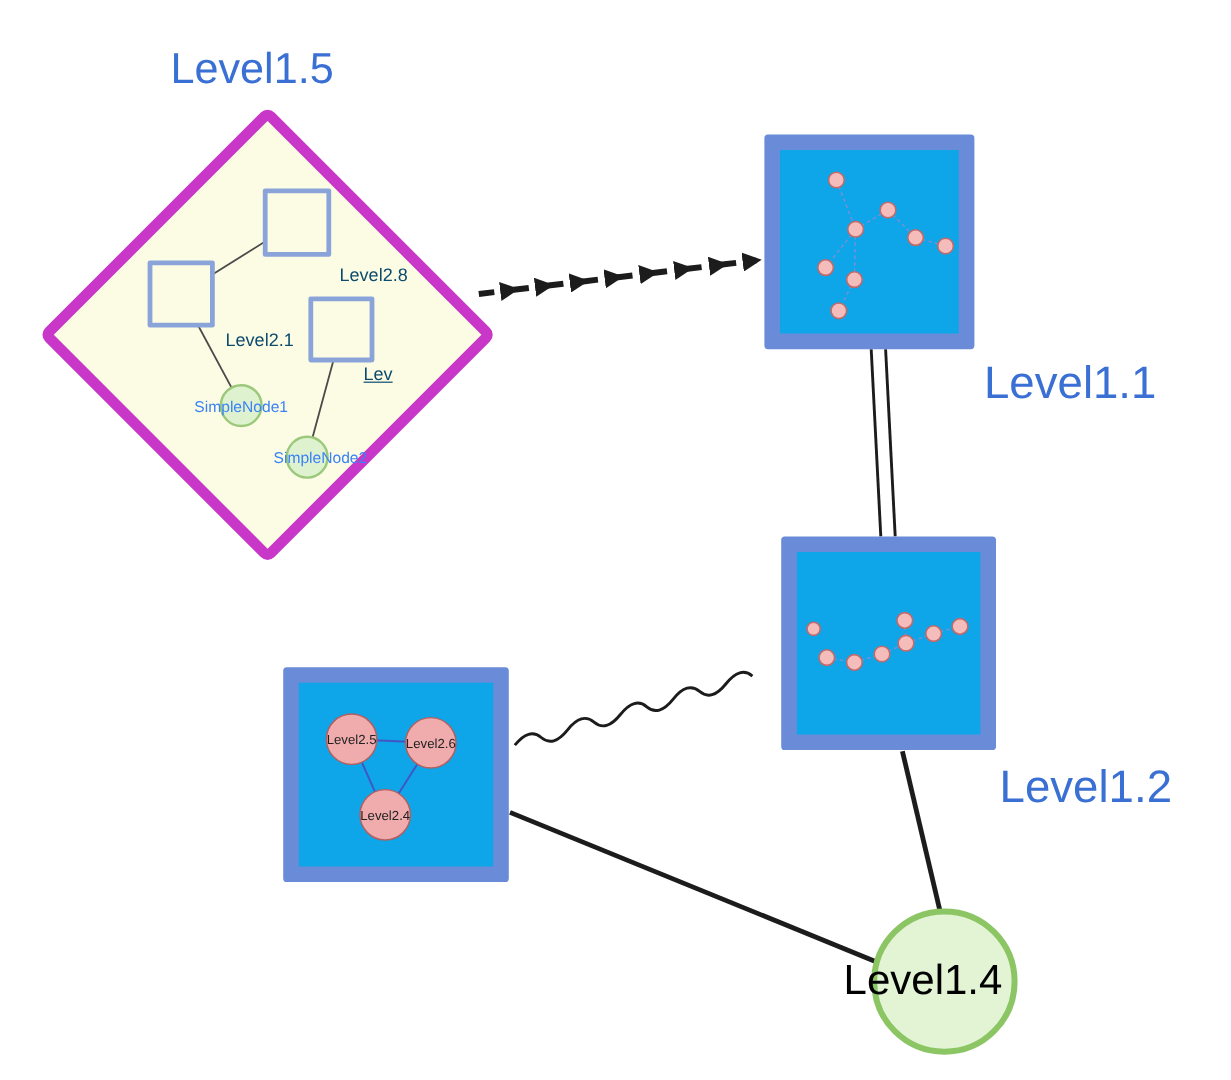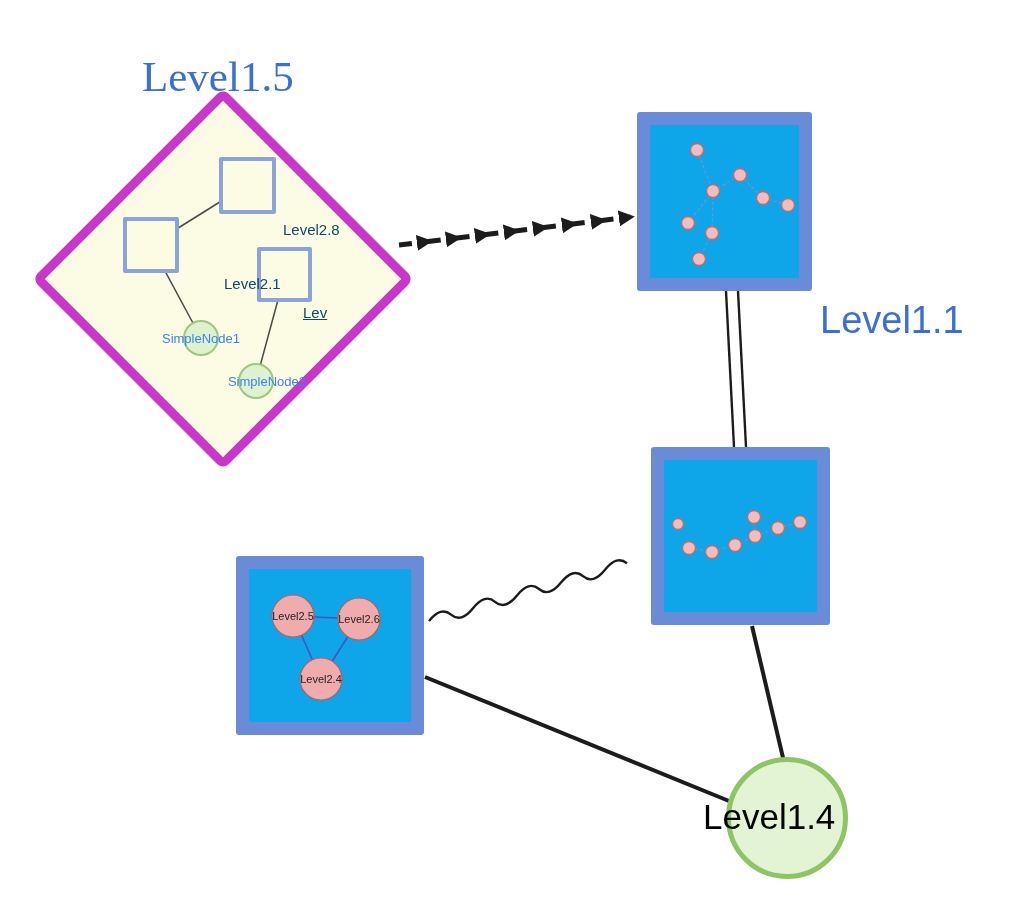--- a/index.html
+++ b/index.html
@@ -72,27 +72,27 @@
       <line x1="738" y1="291" x2="746" y2="447" stroke="#1c1c1c" stroke-width="2.4"></line>
     </g>
 
     <path d="M429,621 q12,-15 22,-6.4 t22,-6.4 t22,-6.4 t22,-6.4 t22,-6.4 t22,-6.4 t22,-6.4 t22,-6.4 t22,-6.4" fill="none" stroke="#1c1c1c" stroke-width="2.4"></path>
 
     <line x1="752" y1="626" x2="784" y2="762" stroke="#1c1c1c" stroke-width="4"></line>
 
     <line x1="425" y1="677" x2="729" y2="801" stroke="#1c1c1c" stroke-width="4"></line>
   </svg>
 
-  <div class="big-label" style="left:142px; top:52px; font-size:43px;font-family:Liberation Serif, serif;">Level1.5</div>
+  <div class="big-label" style="left:142px; top:36px; font-size:36px;">Level1.5</div>
 
   <div class="node sq" style="left:219px; top:157px; width:57px; height:57px;"></div>
   <div class="inner-label" style="left:283px; top:221px;">Level2.8</div>
 
   <div class="node sq" style="left:123px; top:217px; width:56px; height:56px;"></div>
-  <div class="inner-label" style="left:188px; top:275px;margin-left:36px;">Level2.1</div>
+  <div class="inner-label" style="left:188px; top:275px;">Level2.1</div>
 
   <div class="node sq" style="left:257px; top:247px; width:55px; height:55px;"></div>
   <div class="inner-label" style="left:303px; top:304px;text-decoration:underline;">Lev</div>
 
   <div class="node gcircle" style="left:183px; top:320px; width:36px; height:36px;"></div>
   <div class="gc-label" style="left:151px; top:331px; width:100px;">SimpleNode1</div>
 
   <div class="node gcircle" style="left:238px; top:363px; width:36px; height:36px;"></div>
   <div class="gc-label" style="left:206px; top:374px; width:100px;text-align:right;">SimpleNode2</div>
 
@@ -136,20 +136,21 @@
         <circle cx="25" cy="88" r="6.5"></circle>
         <circle cx="48" cy="92" r="6.5"></circle>
         <circle cx="71" cy="85" r="6.5"></circle>
         <circle cx="91" cy="76" r="6.5"></circle>
         <circle cx="90" cy="57" r="6.5"></circle>
         <circle cx="114" cy="68" r="6.5"></circle>
         <circle cx="136" cy="62" r="6.5"></circle>
       </g>
     </svg>
   </div>
+  <div class="big-label" style="left:833px; top:635px;">Level1.2</div>
 
   <div class="box" style="left:236px; top:556px; width:188px; height:179px;">
     <svg width="162" height="153" viewBox="0 0 162 153">
       <g class="tri-edges">
         <line x1="44" y1="47" x2="110" y2="50"></line>
         <line x1="44" y1="47" x2="72" y2="110"></line>
         <line x1="110" y1="50" x2="72" y2="110"></line>
       </g>
       <g class="tri-nodes">
         <circle cx="44" cy="47" r="21"></circle>

